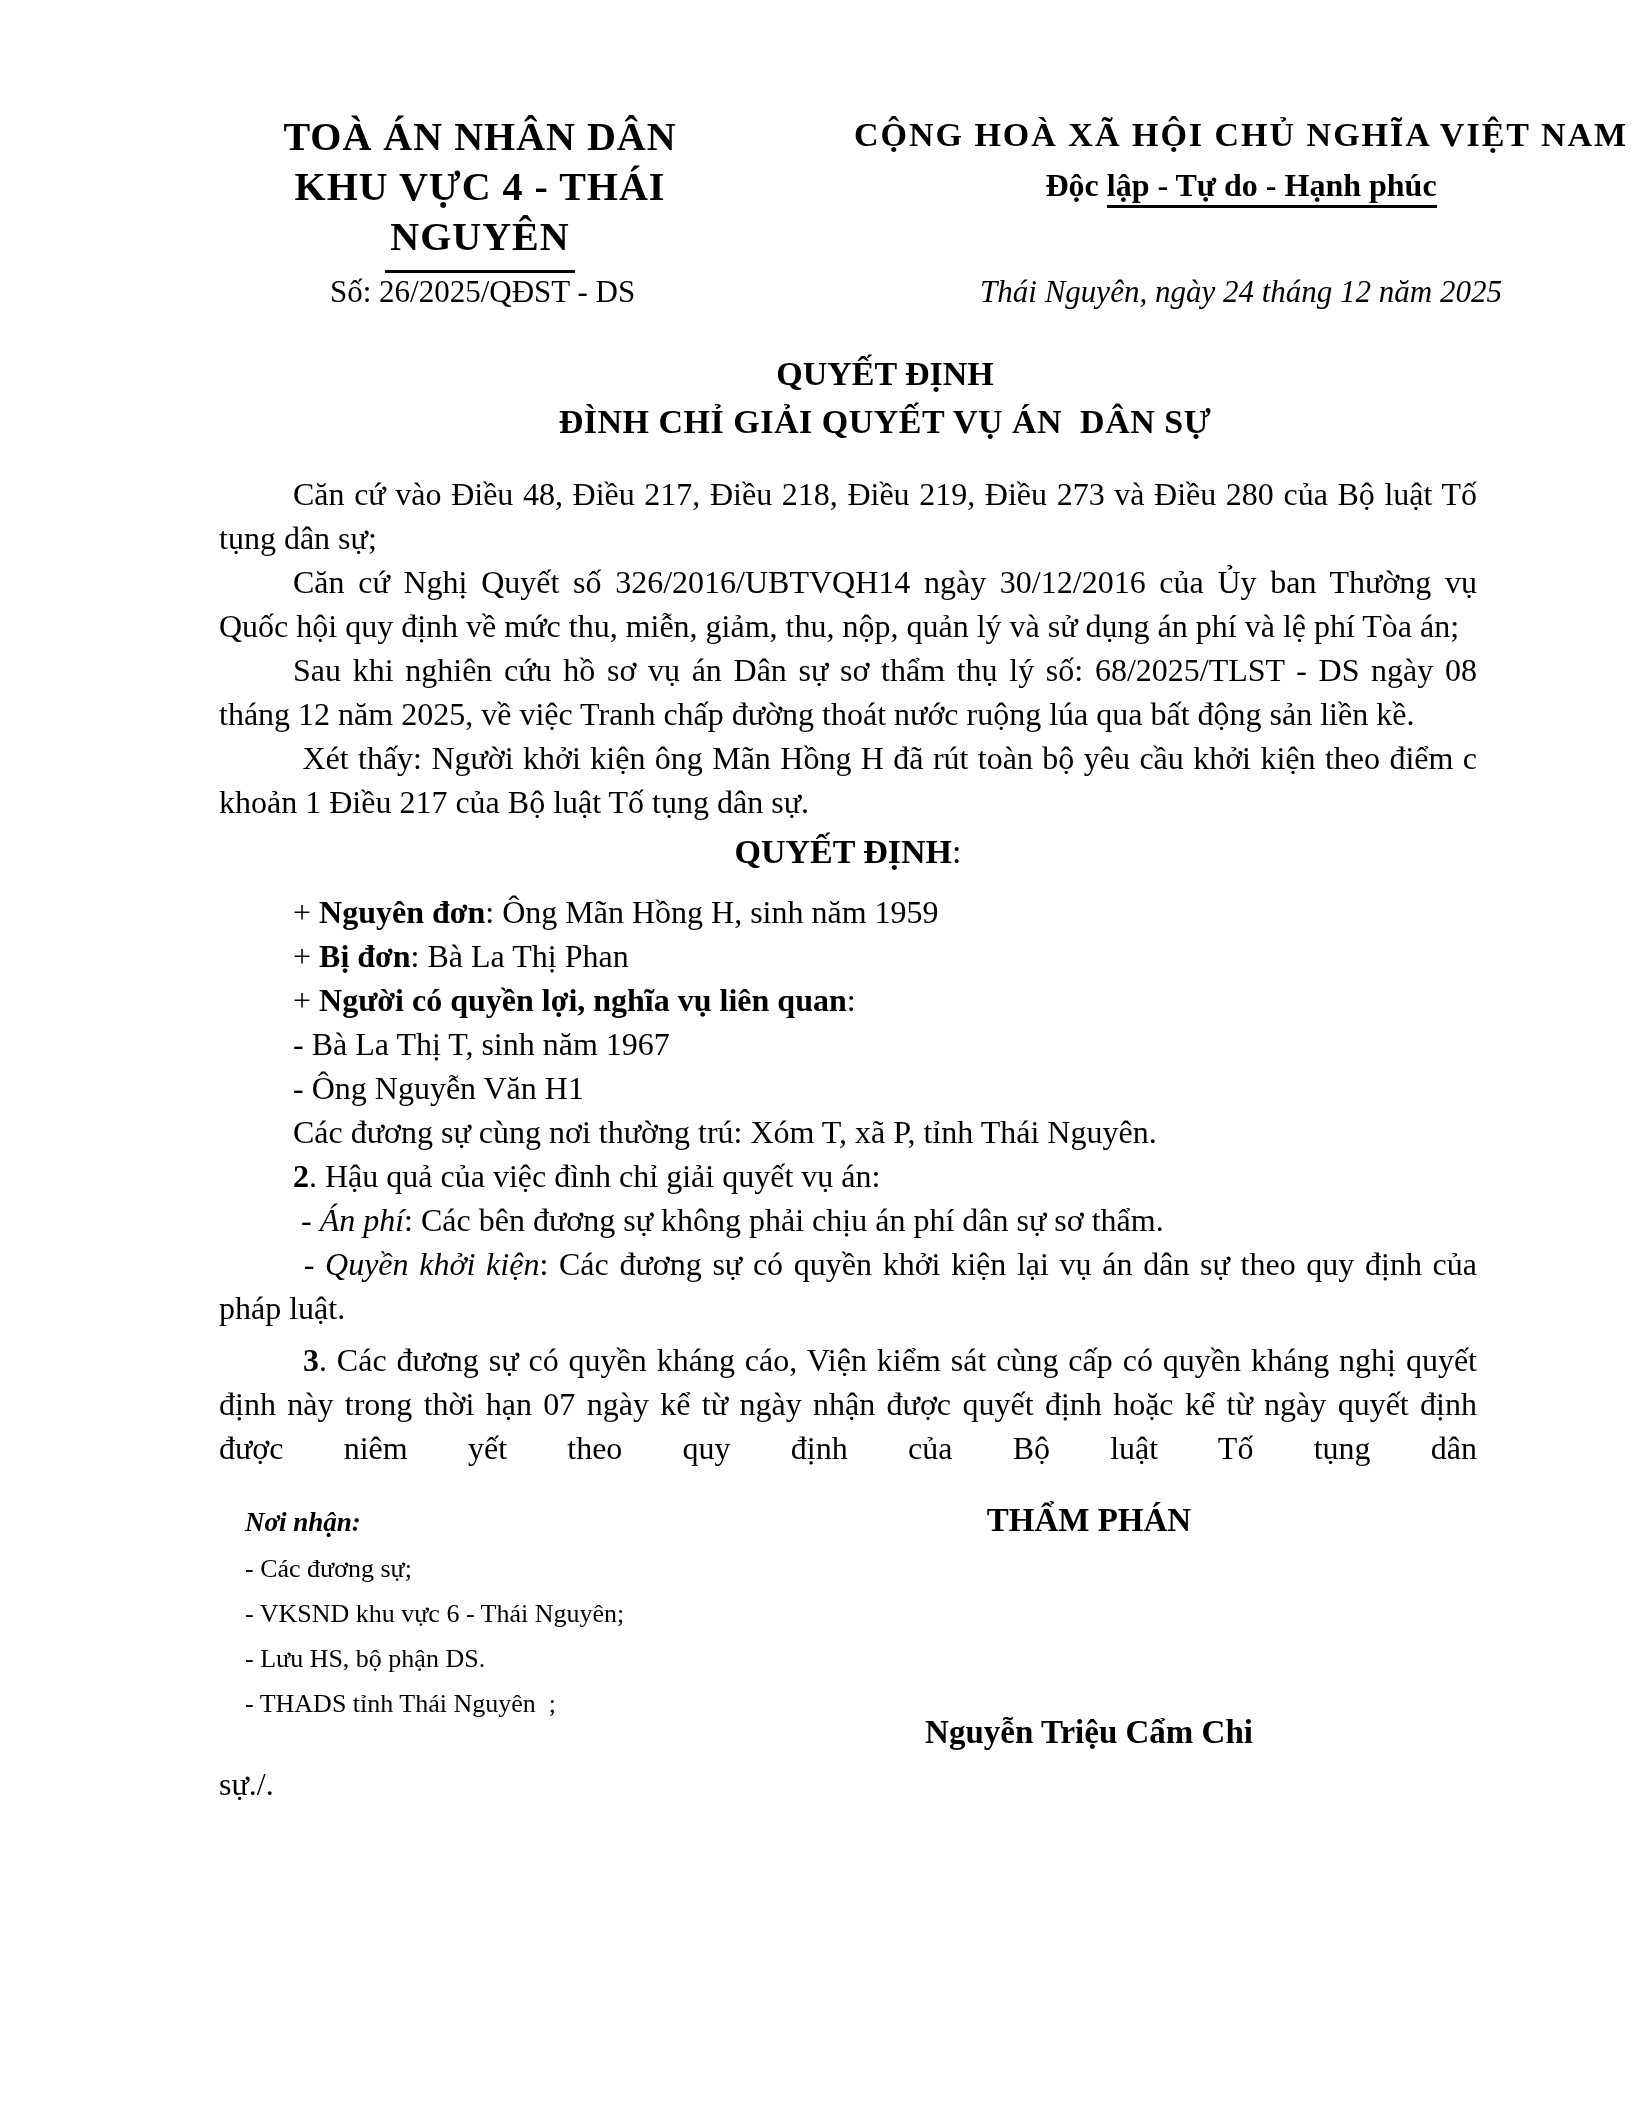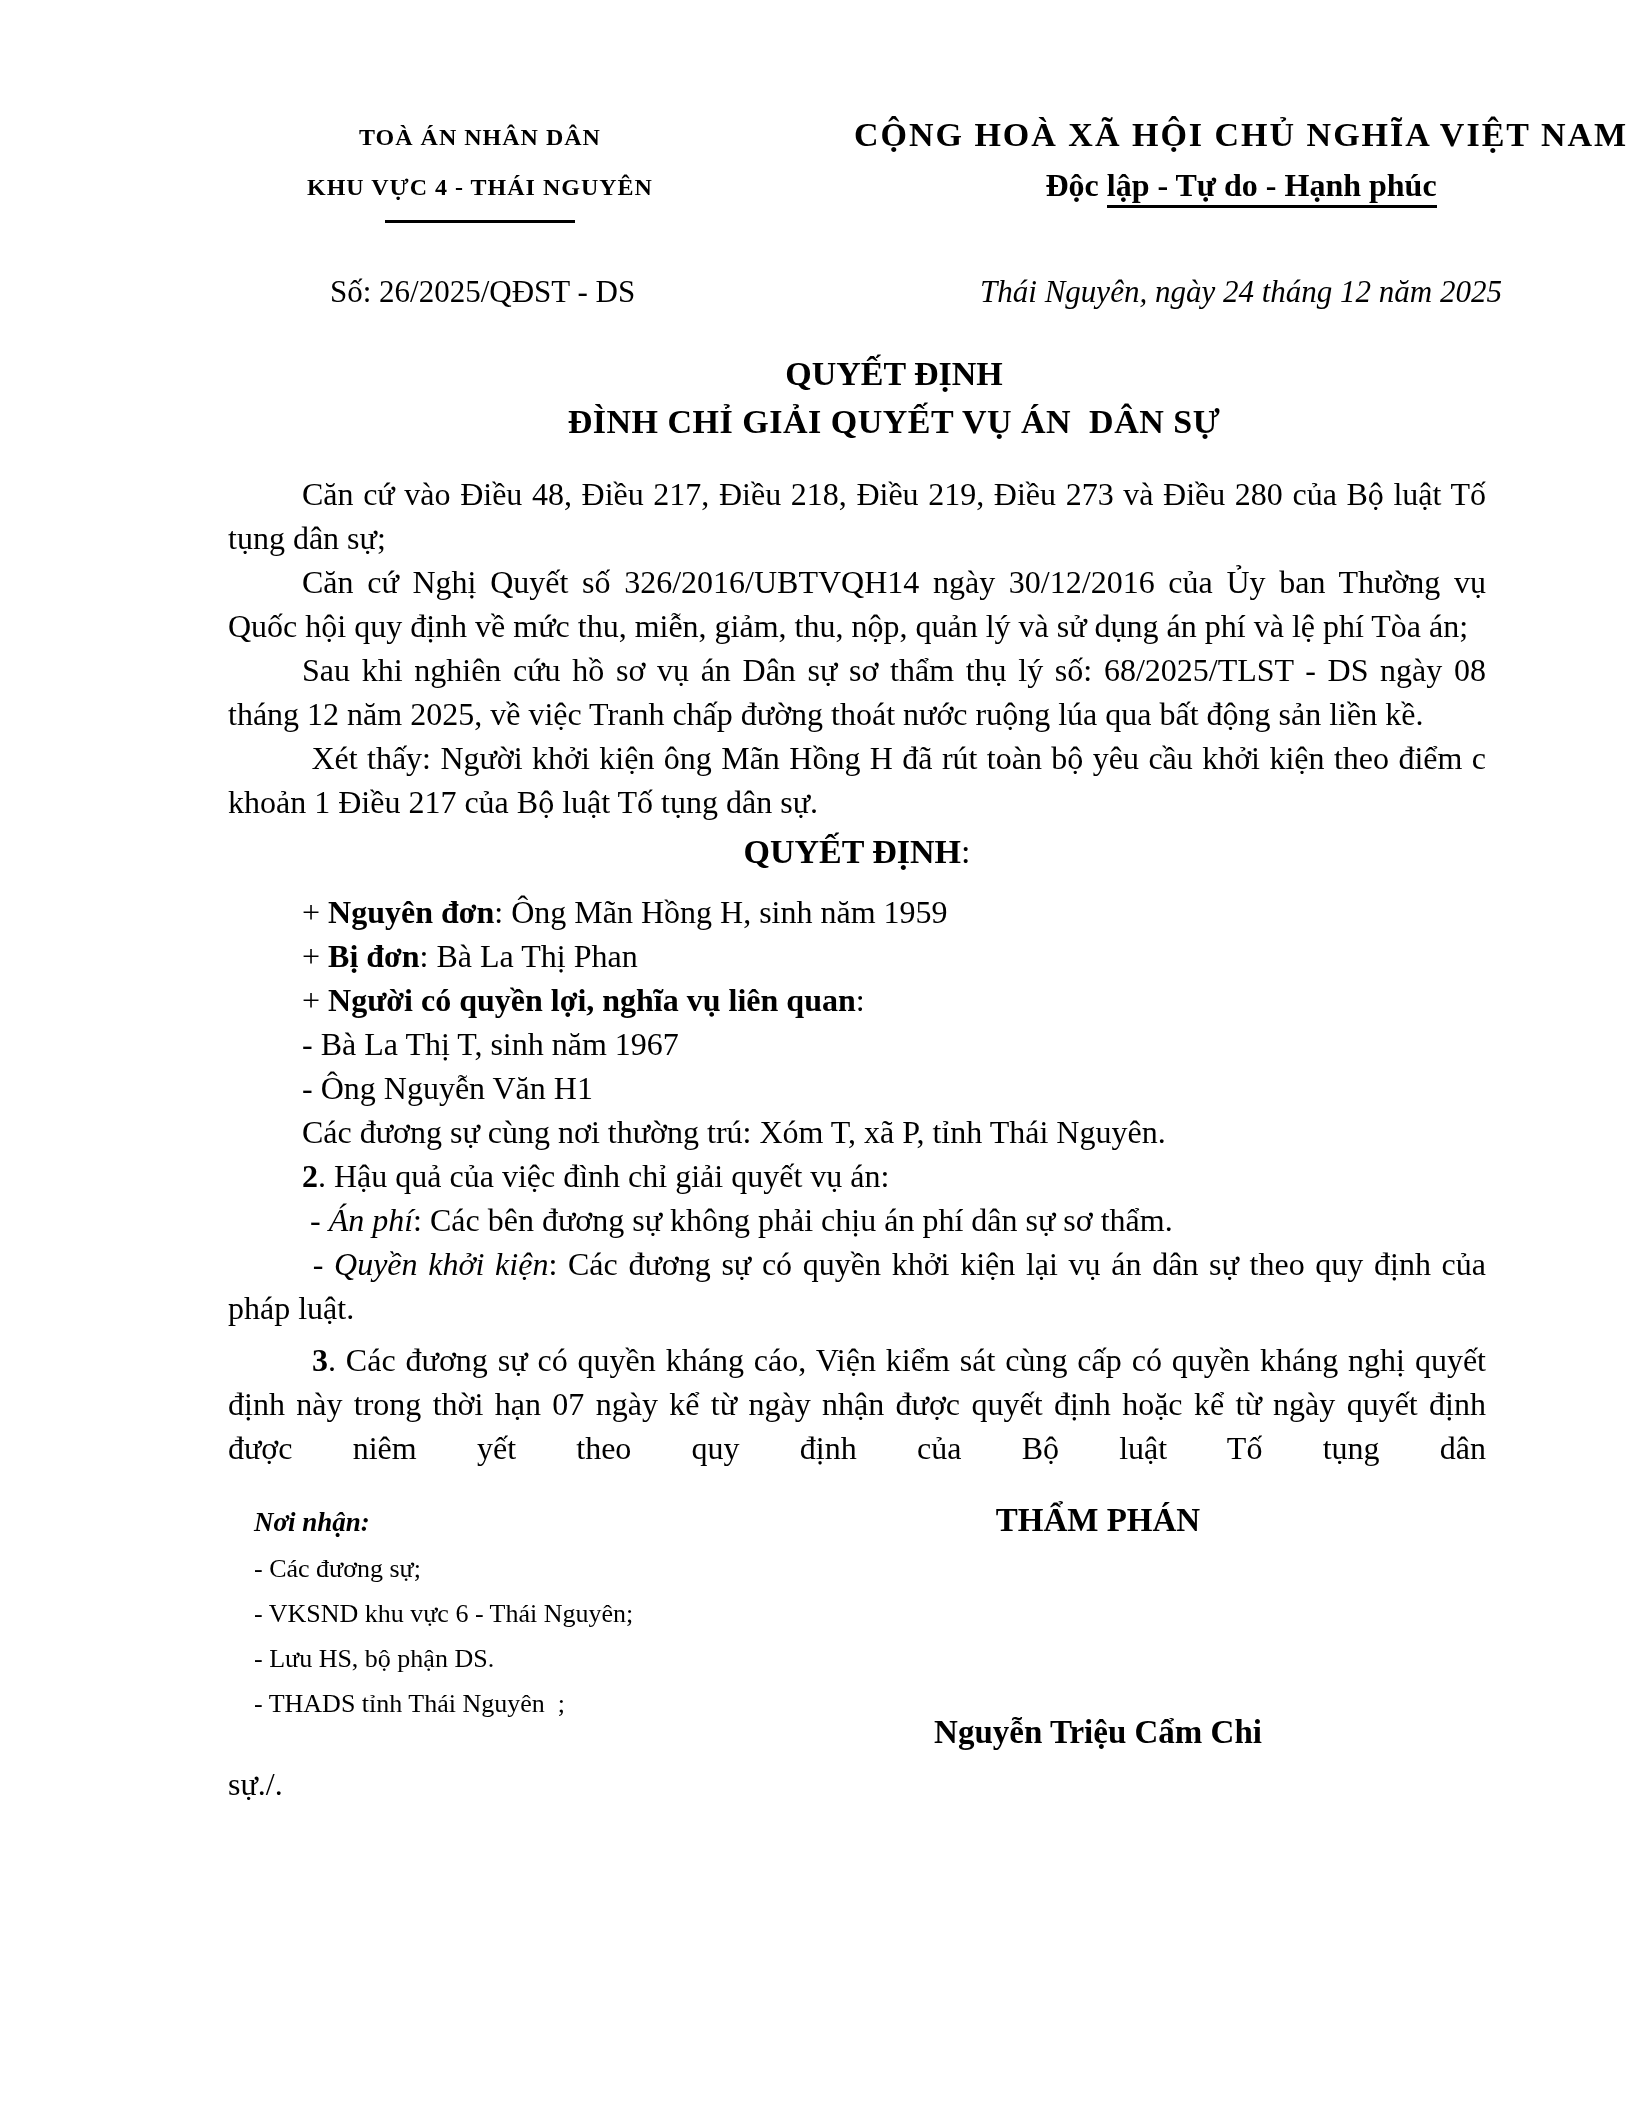--- a/index.html
+++ b/index.html
@@ -8,21 +8,21 @@
     width:1632px; height:2112px;
     background:#ffffff;
     color:#000;
     font-family:"Liberation Serif", serif;
     overflow:hidden;
     margin:0 auto;
   }
   
   .header-left {
     position:absolute; left:240px; top:112px; width:480px;
-    text-align:center; font-weight:bold; font-size:24px; line-height:50px;
+    text-align:center; font-weight:bold; font-size:40px; line-height:50px;
     letter-spacing:1px;
   }
   .header-rule {
     width:190px; height:0; border-top:3px solid #000; margin:8px auto 0;
   }
   .header-right {
     position:absolute; left:846px; top:110px; width:790px;
     text-align:center; font-weight:bold;
   }
   .hr-line1 { font-size:34px; line-height:50px; letter-spacing:2px; white-space:nowrap; }
@@ -31,21 +31,21 @@
   .doc-number {
     position:absolute; left:330px; top:272px;
     font-size:31px; line-height:40px;
   }
   .date-line {
     position:absolute; left:846px; top:272px; width:790px;
     text-align:center; font-style:italic; font-size:31px; line-height:40px;
   }
   
   .content {
-    position:absolute; left:228px; top:350px; width:1258px;
+    position:absolute; left:219px; top:350px; width:1258px;
     font-size:32px; line-height:44px; text-align:justify;
   }
   .content p { margin:0; text-indent:74px; }
   .title1, .title2 {
     text-align:center; font-weight:bold; font-size:34px; line-height:48px;
     text-indent:0; margin:0;
   }
   .title2 { margin-top:10px; letter-spacing:0.5px; }
   .paras1 p:first-child { margin-top:26px; }
   .heading-mid {

